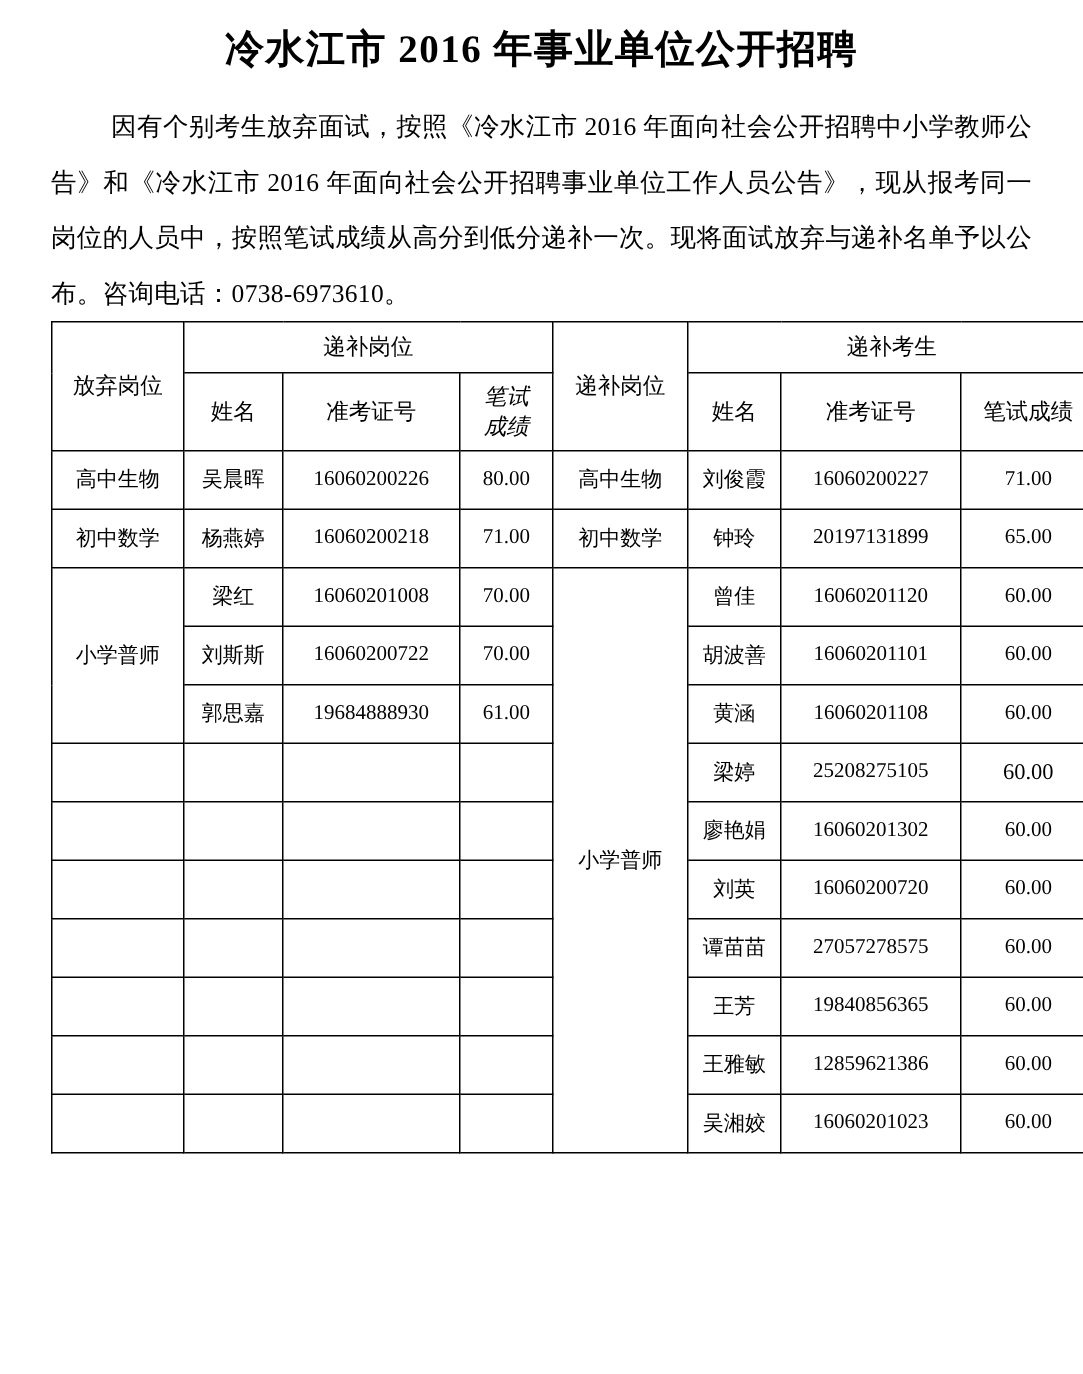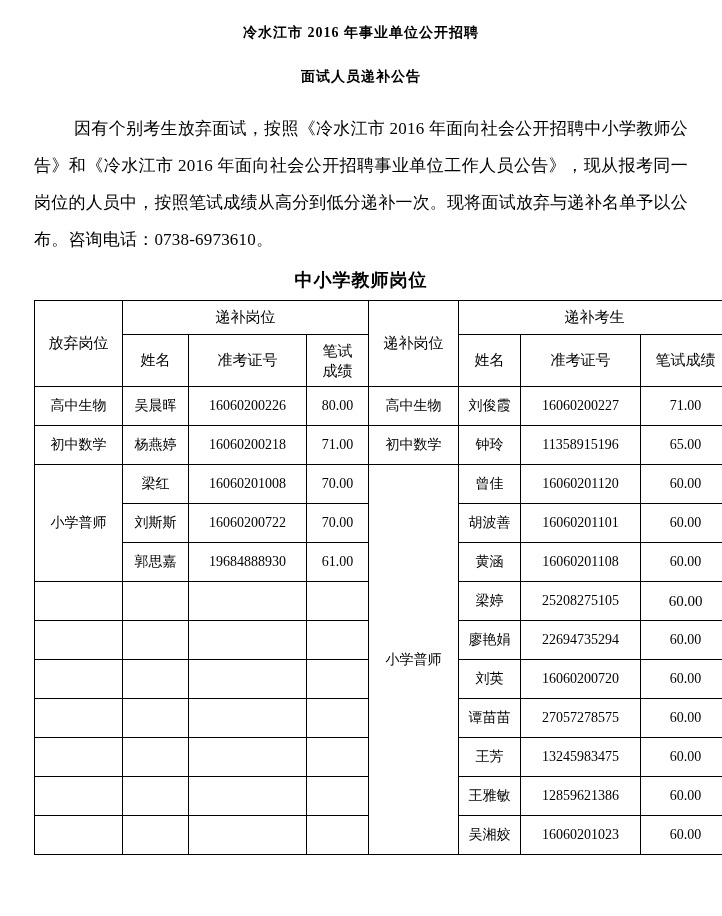--- a/index.html
+++ b/index.html
@@ -17,21 +17,21 @@
   .page {
     width: 722px;
     height: 916px;
     box-sizing: border-box;
     padding: 10px 34px 0 34px;
     position: relative;
   }
   .title-block {
     text-align: center;
     font-weight: bold;
-    font-size: 14px;
+    font-size: 26px;
     line-height: 38px;
     letter-spacing: 1px;
     margin-top: 4px;
   }
   .title-line2 {
     margin-top: 6px;
   }
   .body-text {
     font-size: 17px;
     line-height: 37px;
@@ -68,20 +68,21 @@
   .hdr-group {
     height: 34px;
     font-size: 15px;
   }
   .hdr-sub {
     height: 52px;
     font-size: 15px;
   }
   .hdr-two-line {
     line-height: 20px;
+    font-style: italic;
   }
   tr.data-row td {
     height: 34px;
   }
   .col-pos-a { width: 88px; }
   .col-name-a { width: 66px; }
   .col-id-a { width: 118px; }
   .col-score-a { width: 62px; }
   .col-pos-b { width: 90px; }
   .col-name-b { width: 62px; }
@@ -92,26 +93,24 @@
   }
   .big-score { font-size: 15px; }
 </style>
 </head>
 <body>
 
 <div class="page">
 
   <div class="title-block">
     <div>冷水江市 2016 年事业单位公开招聘</div>
-    <div class="title-line2">面试人员递补公告</div>
   </div>
 
   <div class="body-text"><span class="indent"></span><span>因有个别考生放弃面试，按照《冷水江市 2016 年面向社会公开招聘中小学教师公告》和《冷水江市 2016 年面向社会公开招聘事业单位工作人员公告》，现从报考同一岗位的人员中，按照笔试成绩从高分到低分递补一次。现将面试放弃与递补名单予以公布。咨询电话：0738-6973610。</span></div>
 
-  <div class="section-heading">中小学教师岗位</div>
 
   <table class="grid">
     <colgroup>
       <col class="col-pos-a">
       <col class="col-name-a">
       <col class="col-id-a">
       <col class="col-score-a">
       <col class="col-pos-b">
       <col class="col-name-b">
       <col class="col-id-b">
@@ -147,21 +146,21 @@
         <td>16060200227</td>
         <td>71.00</td>
       </tr>
       <tr class="data-row">
         <td>初中数学</td>
         <td>杨燕婷</td>
         <td>16060200218</td>
         <td>71.00</td>
         <td>初中数学</td>
         <td>钟玲</td>
-        <td>11358915196</td>
+        <td>20197131899</td>
         <td>65.00</td>
       </tr>
       <tr class="data-row">
         <td rowspan="3" class="tall-cell">小学普师</td>
         <td>梁红</td>
         <td>16060201008</td>
         <td>70.00</td>
         <td rowspan="10" class="tall-cell">小学普师</td>
         <td>曾佳</td>
         <td>16060201120</td>
@@ -191,21 +190,21 @@
         <td>梁婷</td>
         <td>25208275105</td>
         <td class="big-score">60.00</td>
       </tr>
       <tr class="data-row">
         <td></td>
         <td></td>
         <td></td>
         <td></td>
         <td>廖艳娟</td>
-        <td>22694735294</td>
+        <td>16060201302</td>
         <td>60.00</td>
       </tr>
       <tr class="data-row">
         <td></td>
         <td></td>
         <td></td>
         <td></td>
         <td>刘英</td>
         <td>16060200720</td>
         <td>60.00</td>
@@ -218,21 +217,21 @@
         <td>谭苗苗</td>
         <td>27057278575</td>
         <td>60.00</td>
       </tr>
       <tr class="data-row">
         <td></td>
         <td></td>
         <td></td>
         <td></td>
         <td>王芳</td>
-        <td>13245983475</td>
+        <td>19840856365</td>
         <td>60.00</td>
       </tr>
       <tr class="data-row">
         <td></td>
         <td></td>
         <td></td>
         <td></td>
         <td>王雅敏</td>
         <td>12859621386</td>
         <td>60.00</td>

